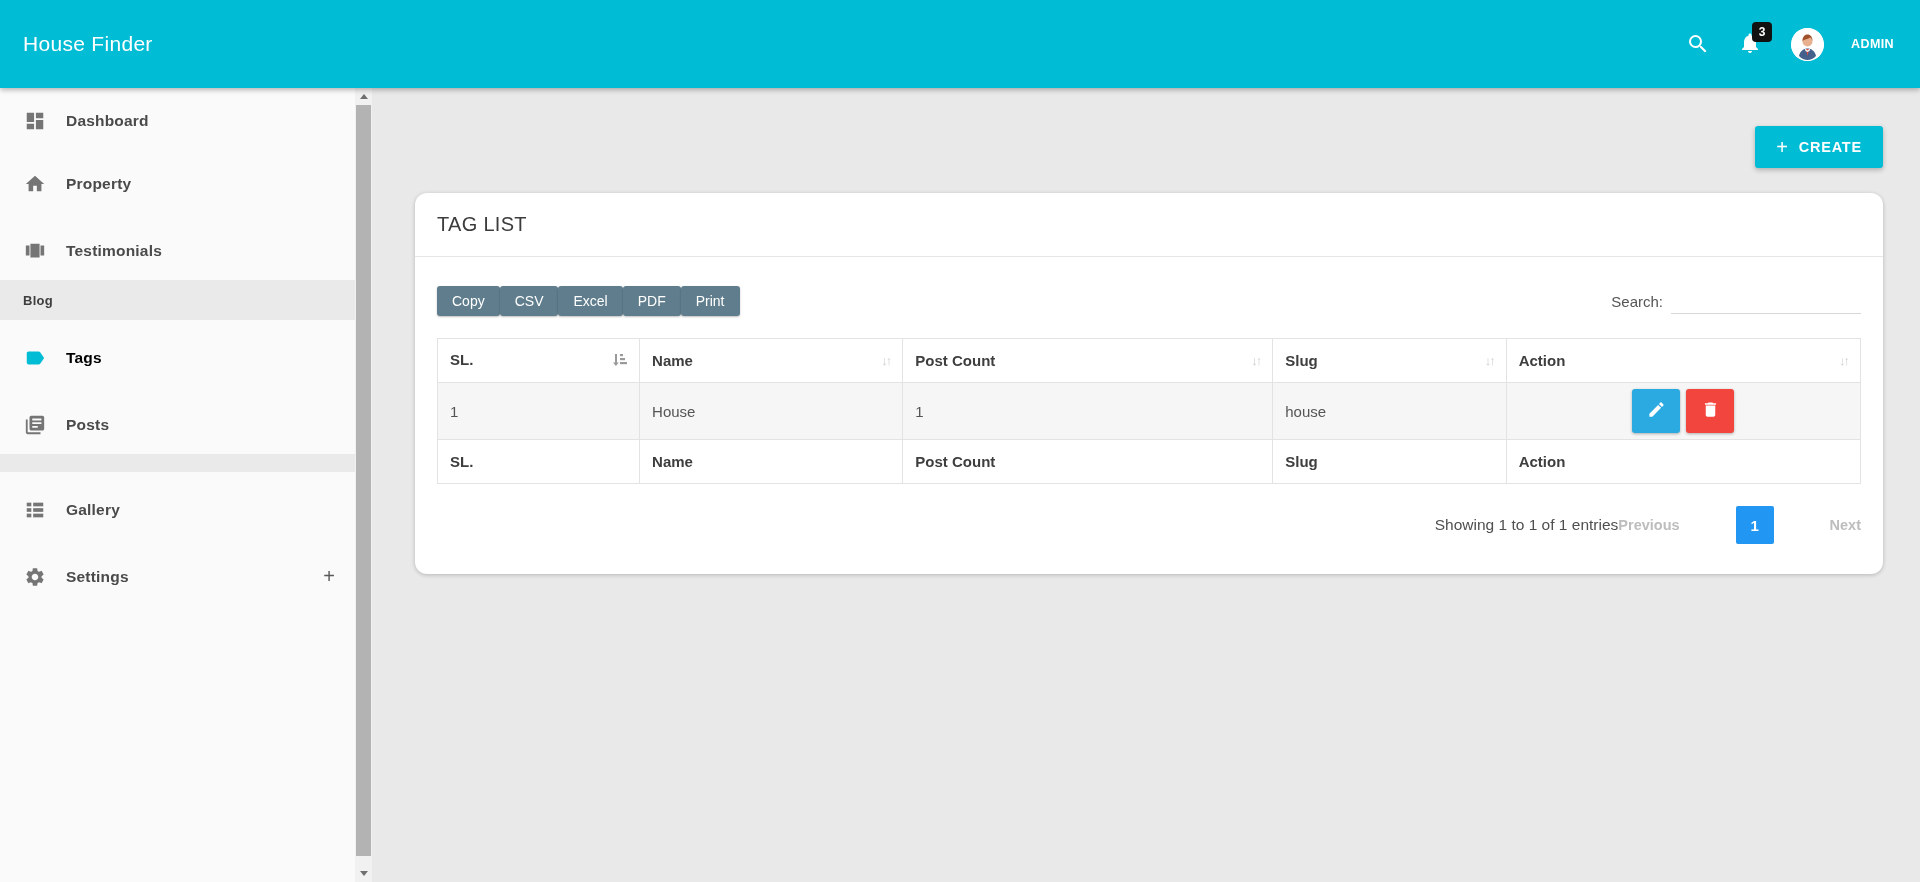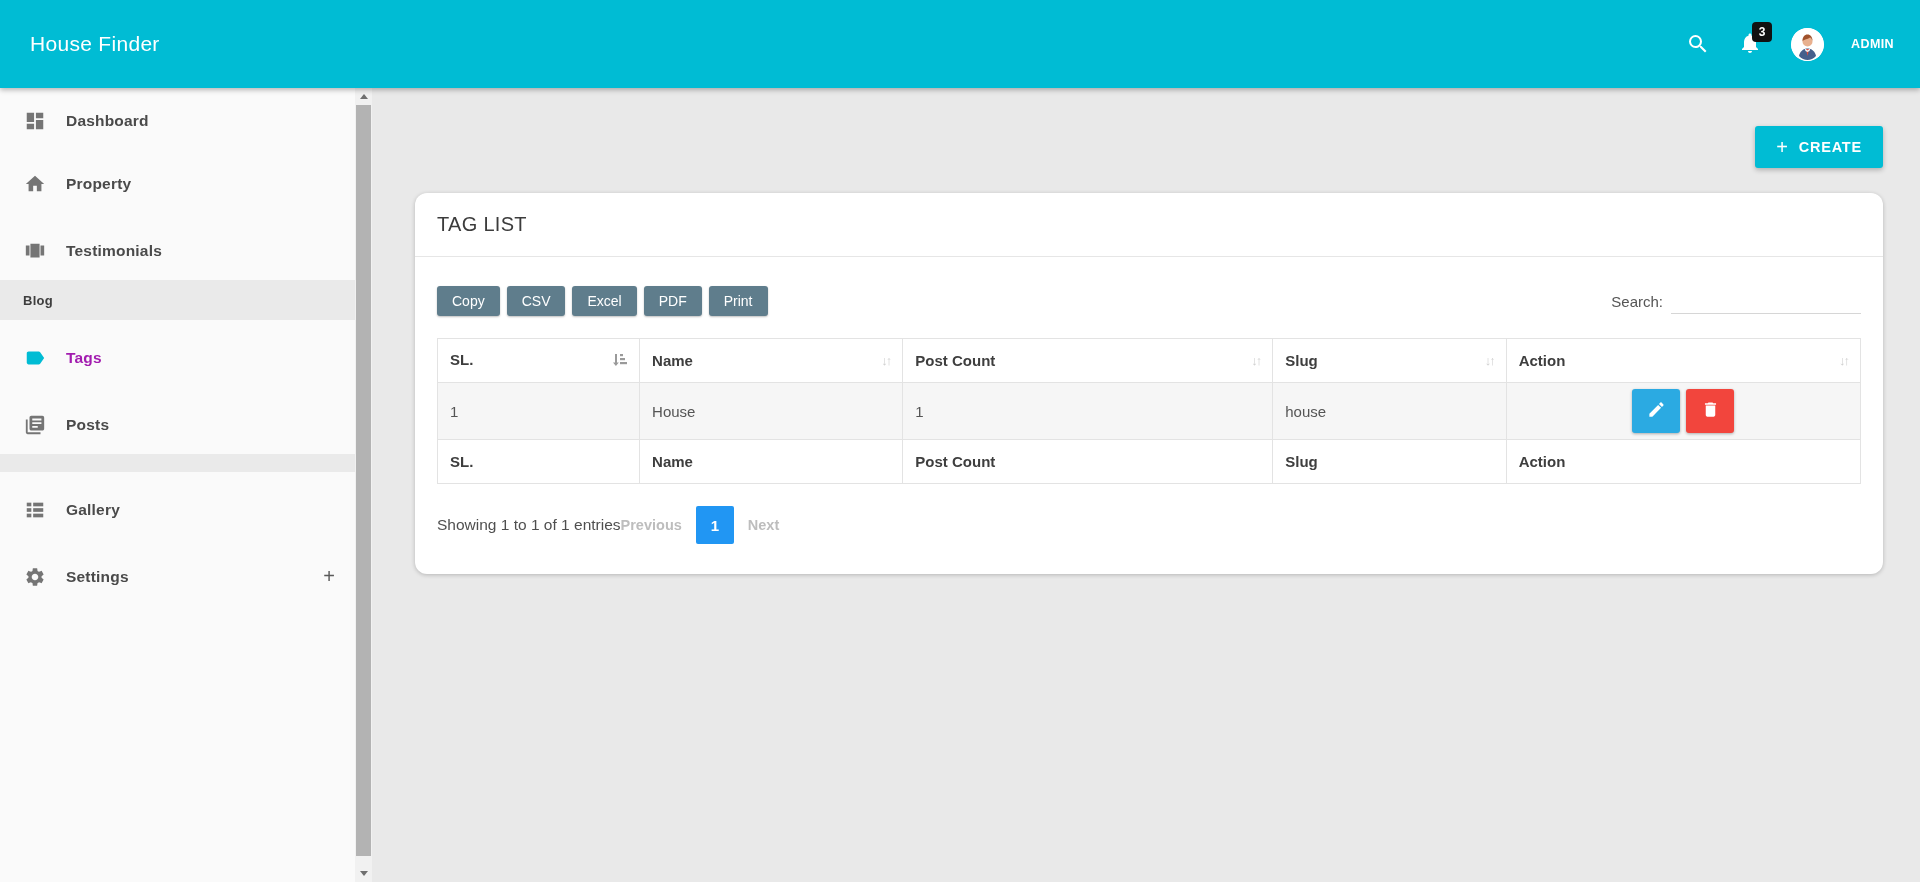--- a/index.html
+++ b/index.html
@@ -3,21 +3,21 @@
 <meta charset="utf-8">
 <style>
   * { box-sizing: border-box; margin: 0; padding: 0; }
   html,body { width:1920px; height:882px; overflow:hidden; }
   body { font-family:"Liberation Sans", sans-serif; background:#e9e9e9; }
 
   
   .topbar{
     position:absolute; top:0; left:0; width:1920px; height:88px;
     background:#00bcd4; display:flex; align-items:center; justify-content:space-between;
-    box-shadow:0 2px 5px rgba(0,0,0,.28); z-index:30; padding:0 26px 0 30px;
+    box-shadow:0 2px 5px rgba(0,0,0,.28); z-index:30; padding:0 26px 0 23px;
   }
   .brand{ color:#fff; font-size:21px; letter-spacing:.3px; }
   .topbar-right{ display:flex; align-items:center; gap:27px; }
   .icon-btn{ width:26px; height:26px; display:flex; align-items:center; justify-content:center; cursor:pointer; }
   .bell-wrap{ position:relative; width:26px; height:26px; }
   .badge{
     position:absolute; top:-9px; right:-8px; min-width:20px; height:20px;
     background:#111; color:#fff; font-size:12px; font-weight:bold;
     border-radius:4px; display:flex; align-items:center; justify-content:center; padding:0 5px;
   }
@@ -30,21 +30,21 @@
     background:#fafafa; z-index:20;
   }
   .sidebar-nav{ position:absolute; top:0; left:0; right:17px; }
   .side-item{
     height:67px; display:flex; align-items:center; padding:8px 20px 0 23px;
     cursor:pointer; color:#4a4a4a;
   }
   .side-item:first-child{ height:58px; }
   .side-item .s-icon{ width:24px; height:24px; flex:0 0 24px; display:flex; align-items:center; justify-content:center; }
   .side-item .s-label{ margin-left:19px; font-size:15.5px; font-weight:bold; letter-spacing:.2px; }
-  .side-item.active .s-label{ color:#a21caf; }
+  .side-item.active .s-label{ color:#000000; }
   .section-strip{
     height:40px; background:#eaeaea; display:flex; align-items:center;
     padding-left:23px; color:#3e3e3e; font-size:13px; font-weight:bold; letter-spacing:.3px;
   }
   .divider-strip{ height:18px; background:#eaeaea; }
   .side-item .plus{ margin-left:auto; color:#5a5a5a; font-size:20px; font-weight:normal; }
 
   
   .side-scroll{ position:absolute; top:0; right:0; width:17px; bottom:0; background:#f1f1f1; }
   .scroll-arrow{ position:absolute; left:0; width:17px; height:17px; background:#f1f1f1; display:flex; align-items:center; justify-content:center; cursor:pointer; }
@@ -67,21 +67,21 @@
 
   
   .card{
     margin:25px 37px 0 43px; background:#fff; border-radius:12px;
     box-shadow:0 1px 4px rgba(0,0,0,.22);
   }
   .card-header{ padding:20px 22px; border-bottom:1px solid #e6e6e6; }
   .card-title{ font-size:20px; font-weight:normal; color:#3c3c3c; letter-spacing:.3px; }
 
   .toolbar{ display:flex; justify-content:space-between; align-items:flex-end; padding:29px 22px 22px 22px; }
-  .export-group{ display:flex; gap:7px; }
+  .export-group{ display:flex; }
   .btn-export{
     background:#5f7d8c; color:#fff; border:none; border-radius:3px;
     padding:7px 15px; font-family:inherit; font-size:14px; cursor:pointer;
     box-shadow:0 1px 2px rgba(0,0,0,.25);
   }
   .search-box{ display:flex; align-items:flex-end; gap:8px; padding-bottom:2px;margin-left:36px; }
   .search-box label{ font-size:15px; color:#555; padding-bottom:4px; }
   .search-input{
     width:190px; height:26px; border:none; border-bottom:1px solid #d6d6d6;
     background:transparent; font-family:inherit; font-size:14px; color:#333; outline:none;
@@ -100,23 +100,23 @@
   .action-cell{ padding:6px 12px !important; }
   .action-btns{ display:flex; justify-content:center; gap:6px; }
   .btn-edit, .btn-delete{
     width:48px; height:44px; border:none; border-radius:3px; cursor:pointer;
     display:flex; align-items:center; justify-content:center;
     box-shadow:0 1px 3px rgba(0,0,0,.3);
   }
   .btn-edit{ background:#2baae2; }
   .btn-delete{ background:#f2453d; }
 
-  .card-footer{ display:flex; justify-content:flex-start; align-items:center; padding:22px 22px 30px 22px; }
+  .card-footer{ display:flex; justify-content:flex-end; align-items:center; padding:22px 22px 30px 22px; }
   .entries-info{ font-size:15.5px; color:#4f4f4f; }
-  .pagination{ display:flex; align-items:center; }
+  .pagination{ display:flex; align-items:center;gap:42px; }
   .page-link{ color:#bdbdbd; font-size:14.5px; font-weight:bold; cursor:default; }
   .page-current{
     width:38px; height:38px; margin:0 14px; background:#2196f3; color:#fff;
     font-size:15px; font-weight:bold; border-radius:2px;
     display:flex; align-items:center; justify-content:center; cursor:pointer;
   }
 </style>
 </head>
 <body>
 

